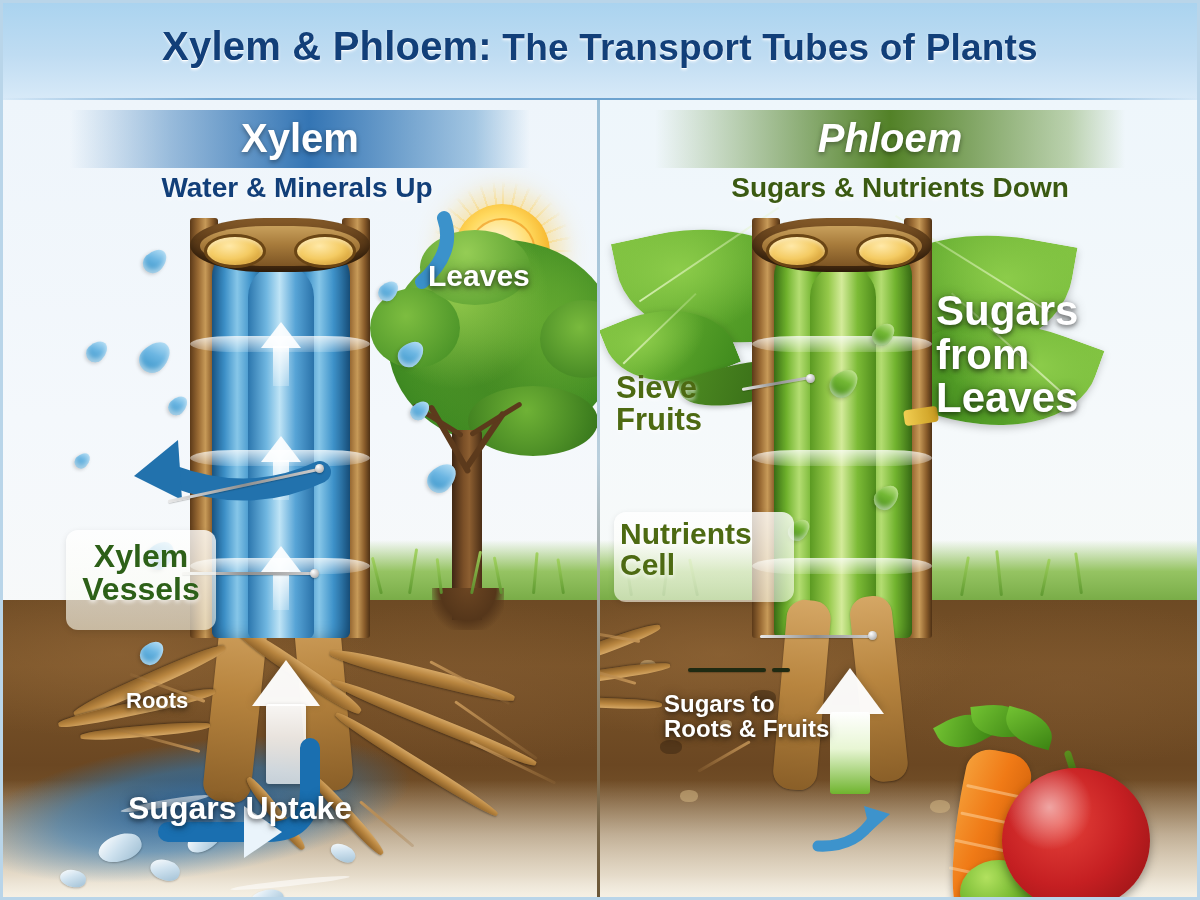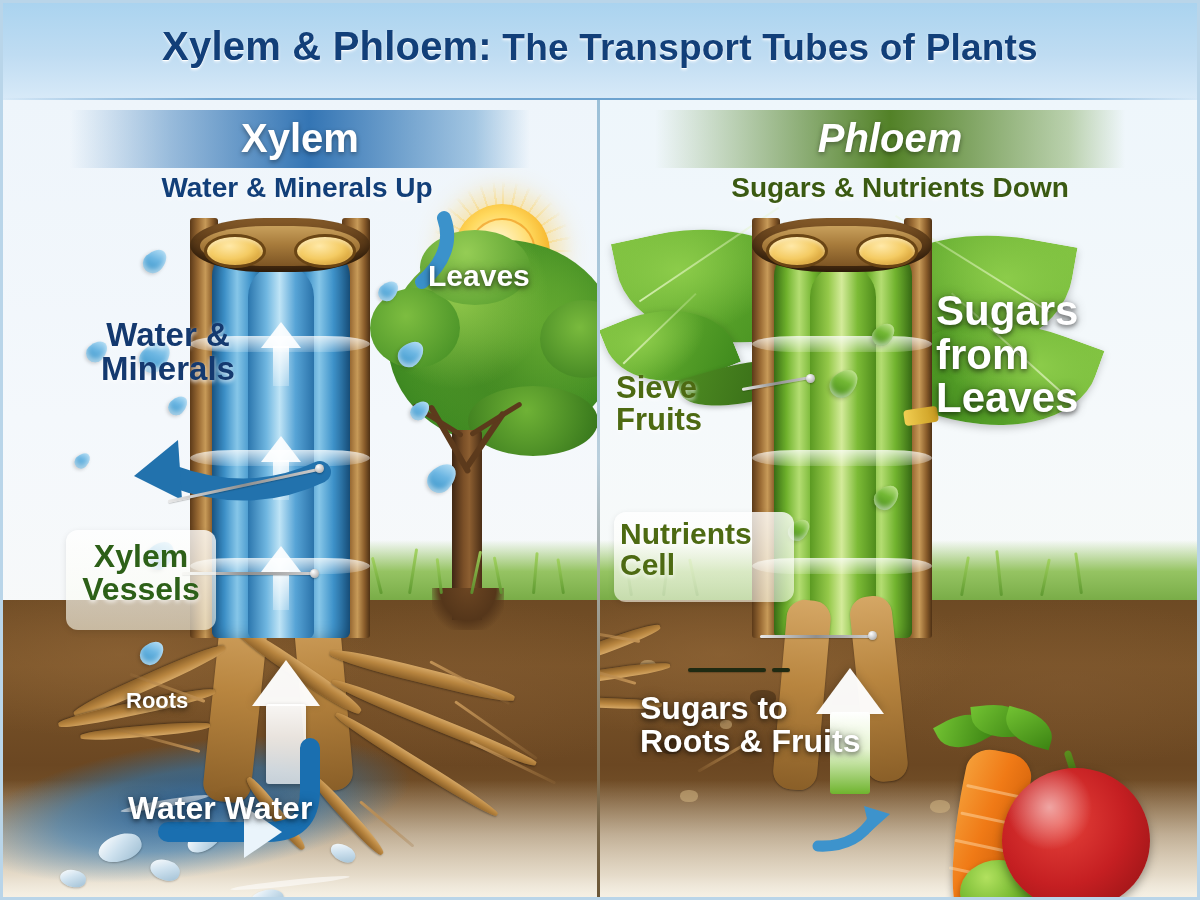--- a/index.html
+++ b/index.html
@@ -455,28 +455,26 @@
 
     <svg class="curve-svg" style="left:400px;top:112px;width:60px;height:80px;">
       <path d="M 44 6 Q 56 40 22 70" stroke="#3b92cb" stroke-width="14" fill="none" stroke-linecap="round"></path>
     </svg>
 
     <div class="leader" style="left:168px;top:400px;width:155px;transform:rotate(-12deg);transform-origin:left center;"></div>
     <div class="leader-dot" style="left:315px;top:364px;"></div>
     <div class="leader" style="left:182px;top:472px;width:132px;"></div>
     <div class="leader-dot" style="left:310px;top:469px;"></div>
 
-    <div class="lbl lbl-navy" style="left:78px;top:218px;font-size:33px;text-align:center;width:180px;">Water &amp;
-Minerals</div>
     <div class="lbl lbl-white" style="left:428px;top:160px;font-size:30px;">Leaves</div>
     <div class="callout-box" style="left:66px;top:430px;width:150px;height:100px;"></div>
     <div class="lbl lbl-dgreen" style="left:74px;top:440px;font-size:32px;text-align:center;width:134px;">Xylem
 Vessels</div>
     <div class="lbl lbl-white" style="left:126px;top:590px;font-size:22px;">Roots</div>
-    <div class="lbl lbl-white" style="left:128px;top:692px;font-size:32px;">Water Water</div>
+    <div class="lbl lbl-white" style="left:128px;top:692px;font-size:32px;">Sugars Uptake</div>
 
     <div class="hdr-bar" id="hdr-xylem"></div>
     <div class="hdr-label" style="left:70px;width:460px;top:16px;">Xylem</div>
     <div class="subtitle" id="sub-xylem" style="left:0;width:594px;">Water &amp; Minerals Up</div>
   </div>
 
   <div class="panel" id="panel-phloem">
 
     <div class="grass" style="left:0;width:100%;bottom:290px;"></div>
     <div class="soil" style="bottom:0;height:300px;"></div>
@@ -578,21 +576,21 @@
     <div class="leader" style="left:172px;top:568px;width:18px;height:4px;background:#1f2a12;"></div>
 
     <div class="lbl lbl-olive" style="left:16px;top:272px;font-size:31px;">Sieve
 Fruits</div>
     <div class="callout-box" style="left:14px;top:412px;width:180px;height:90px;"></div>
     <div class="lbl lbl-olive" style="left:20px;top:418px;font-size:30px;">Nutrients
 Cell</div>
     <div class="lbl lbl-white" style="left:336px;top:189px;font-size:42px;">Sugars
 from
 Leaves</div>
-    <div class="lbl lbl-white" style="left:40px;top:592px;font-size:32px;">Sugars to
+    <div class="lbl lbl-white" style="left:64px;top:592px;font-size:24px;">Sugars to
 Roots &amp; Fruits</div>
 
     <div class="hdr-bar" id="hdr-phloem"></div>
     <div class="hdr-label" style="left:55px;width:470px;top:16px;font-style:italic;">Phloem</div>
     <div class="subtitle" id="sub-phloem" style="left:0;width:600px;">Sugars &amp; Nutrients Down</div>
   </div>
 
   <div class="divider"></div>
   <div class="frame-border"></div>
 </div>

